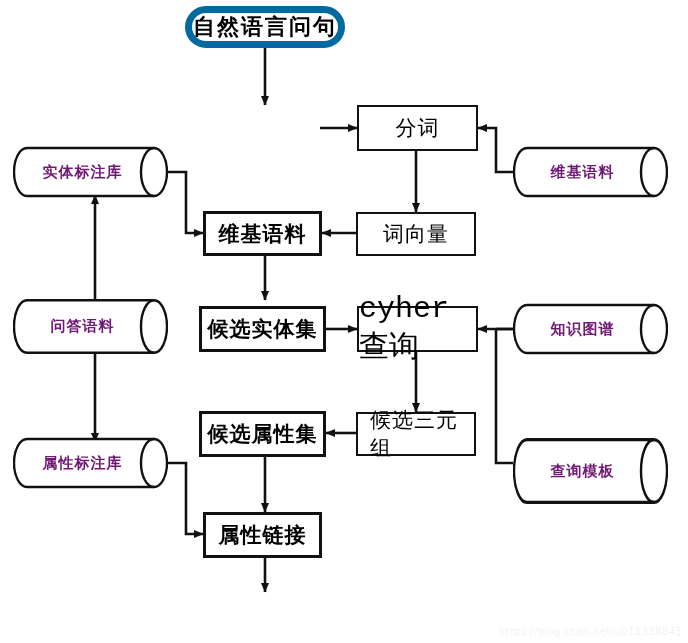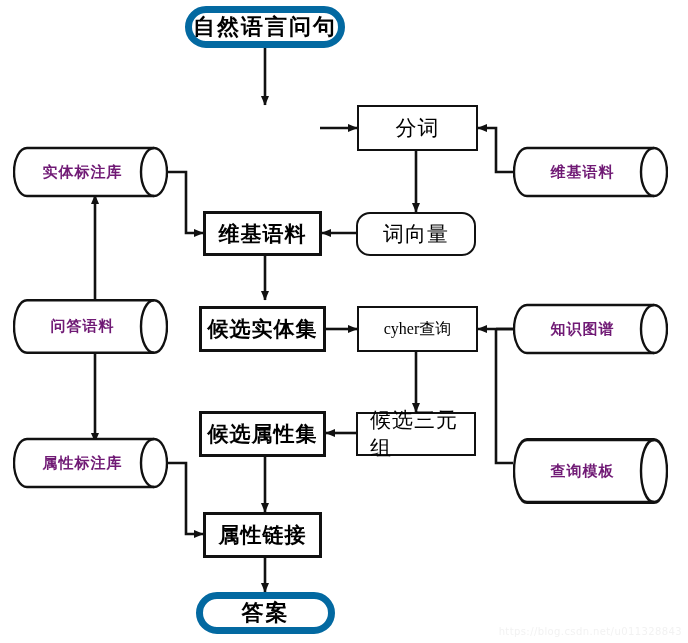--- a/index.html
+++ b/index.html
@@ -63,24 +63,24 @@
   .cyl .cyl-label {
     position: relative;
     z-index: 2;
     font-size: 15px;
     font-weight: 700;
     letter-spacing: 1px;
     color: #701a75;
     padding-right: 16px;
   }
   .serifish {
-    font-family: Liberation Serif, serif;
+    font-family: Liberation Mono, monospace;
     font-weight: 400;
     letter-spacing: 0px;
-    font-size: 16px;
+    font-size: 30px;
   }
   #watermark {
     position: absolute;
     right: 6px;
     bottom: 6px;
     font-size: 10px;
     color: #f2f2f2;
     letter-spacing: 0.4px;
     z-index: 5;
     font-family: "DejaVu Sans", "Liberation Sans", sans-serif;
@@ -160,21 +160,21 @@
       <path d="M14,2 L141,2 A13,24 0 0 1 141,50 L14,50 A13,24 0 0 1 14,2 z" fill="#ffffff" stroke="#111111" stroke-width="2.4"></path>
       <path d="M141,2 A13,24 0 0 0 141,50" fill="none" stroke="#111111" stroke-width="2.4"></path>
     </svg>
     <span class="cyl-label">实体标注库</span>
   </div>
 
   <div class="node proc" style="left:203px; top:211px; width:119px; height:45px;">
     <span>维基语料</span>
   </div>
 
-  <div class="node proc thin" style="left:356px; top:212px; width:120px; height:44px;border-radius:14px;">
+  <div class="node proc thin" style="left:356px; top:212px; width:120px; height:44px;">
     <span>词向量</span>
   </div>
 
   <div class="node cyl" style="left:13px; top:298px; width:155px; height:57px;">
     <svg class="cyl-svg" viewBox="0 0 155 52" preserveAspectRatio="none">
       <path d="M14,2 L141,2 A13,24 0 0 1 141,50 L14,50 A13,24 0 0 1 14,2 z" fill="#ffffff" stroke="#111111" stroke-width="2.4"></path>
       <path d="M141,2 A13,24 0 0 0 141,50" fill="none" stroke="#111111" stroke-width="2.4"></path>
     </svg>
     <span class="cyl-label">问答语料</span>
   </div>
@@ -216,19 +216,16 @@
       <path d="M14,2 L141,2 A13,24 0 0 1 141,50 L14,50 A13,24 0 0 1 14,2 z" fill="#ffffff" stroke="#111111" stroke-width="2.4"></path>
       <path d="M141,2 A13,24 0 0 0 141,50" fill="none" stroke="#111111" stroke-width="2.4"></path>
     </svg>
     <span class="cyl-label">属性标注库</span>
   </div>
 
   <div class="node proc" style="left:203px; top:512px; width:119px; height:46px;">
     <span>属性链接</span>
   </div>
 
-  <div class="node term" style="left:196px; top:592px; width:139px; height:42px;">
-    <span>答案</span>
-  </div>
 
   <div id="watermark">https://blog.csdn.net/u011328843</div>
 
 </div>
 
 </body></html>

